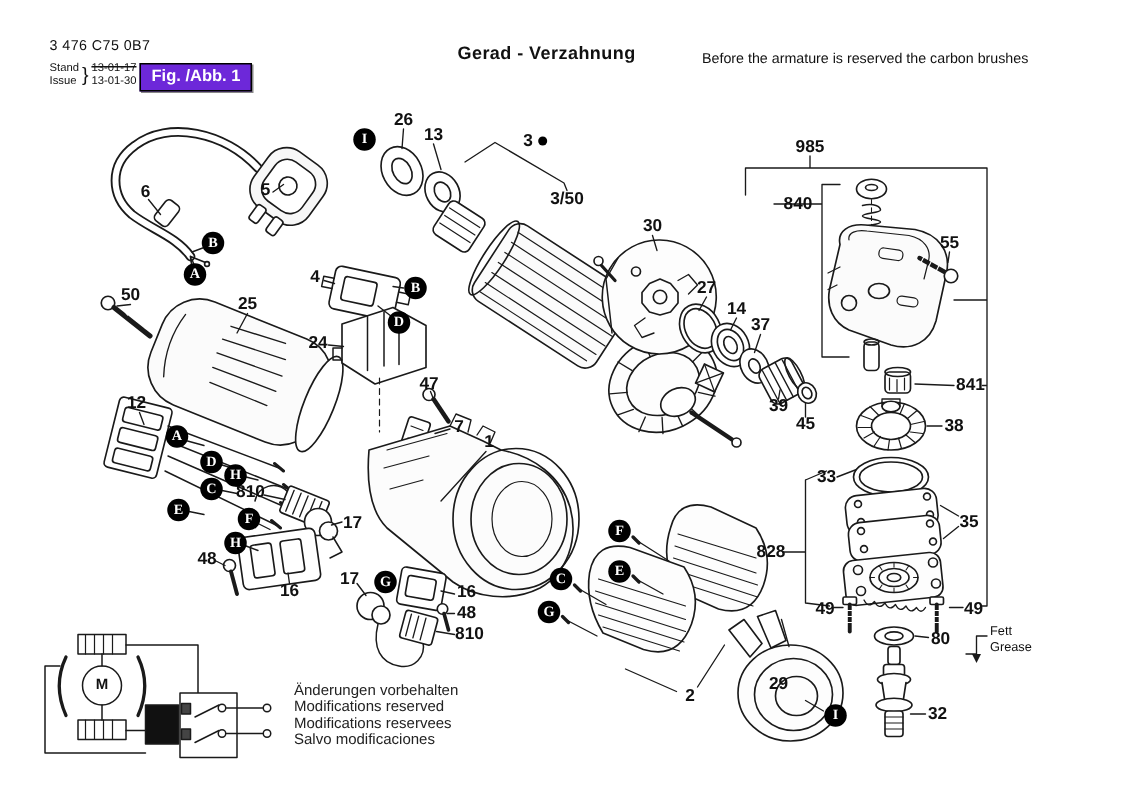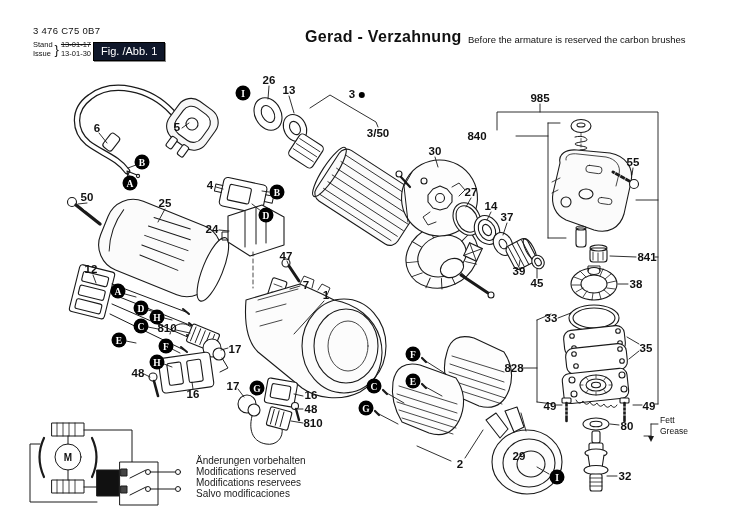--- a/index.html
+++ b/index.html
@@ -6,23 +6,23 @@
   #page{position:relative;width:750px;height:530px;background:#ffffff;overflow:hidden;
         font-family:"Liberation Sans","DejaVu Sans",sans-serif;color:#111;}
   svg{position:absolute;left:0;top:0;}
   .abs{position:absolute;}
   
   .partnum{font-size:9.5px;letter-spacing:.3px;}
   .stamp{font-size:7.5px;line-height:8.5px;display:flex;gap:2px;}
   .stamp .col{display:flex;flex-direction:column;}
   .stamp .brace{font-size:13px;line-height:17px;}
   .strike{text-decoration:line-through;}
-  .figbox{background:#0f172a;color:#fff;font-weight:normal;font-size:11px;
+  .figbox{background:#6d28d9;color:#fff;font-weight:bold;font-size:11px;
           padding:2px 7px 3px 7px;border:1px solid #000;box-shadow:1px 1px 0 #888;}
-  .title{font-size:16px;font-weight:bold;letter-spacing:.3px;}
+  .title{font-size:12px;font-weight:bold;letter-spacing:.3px;}
   .note{font-size:9.5px;line-height:12.5px;}
   .note .bullet{font-size:9px;margin-right:3px;}
   .footer{font-size:10px;line-height:11px;color:#222;}
   
   .num{position:absolute;transform:translate(-50%,-50%);font-weight:bold;font-size:11.5px;
        white-space:nowrap;}
   .num .dot{display:inline-block;width:6px;height:6px;background:#000;border-radius:50%;
             margin-left:4px;vertical-align:middle;}
   .marker{position:absolute;transform:translate(-50%,-50%);width:15px;height:15px;
           background:#000;border-radius:50%;color:#fff;font-weight:bold;font-size:9.5px;
@@ -418,21 +418,21 @@
   <div class="num" style="left:235px;top:349px;">17</div>
   <div class="num" style="left:138px;top:373px;">48</div>
   <div class="num" style="left:193px;top:394px;">16</div>
   <div class="num" style="left:233px;top:386px;">17</div>
   <div class="num" style="left:311px;top:395px;">16</div>
   <div class="num" style="left:311px;top:409px;">48</div>
   <div class="num" style="left:313px;top:423px;">810</div>
   <div class="num" style="left:460px;top:464px;">2</div>
   <div class="num" style="left:519px;top:408px;margin-top:48px;">29</div>
   <div class="num" style="left:540px;top:98px;">985</div>
-  <div class="num" style="left:477px;top:136px;">840</div>
+  <div class="num" style="left:532px;top:136px;">840</div>
   <div class="num" style="left:633px;top:162px;">55</div>
   <div class="num" style="left:647px;top:257px;">841</div>
   <div class="num" style="left:636px;top:284px;">38</div>
   <div class="num" style="left:551px;top:318px;">33</div>
   <div class="num" style="left:646px;top:348px;">35</div>
   <div class="num" style="left:514px;top:368px;">828</div>
   <div class="num" style="left:550px;top:406px;">49</div>
   <div class="num" style="left:649px;top:406px;">49</div>
   <div class="num" style="left:627px;top:426px;">80</div>
   <div class="num" style="left:625px;top:476px;">32</div>

